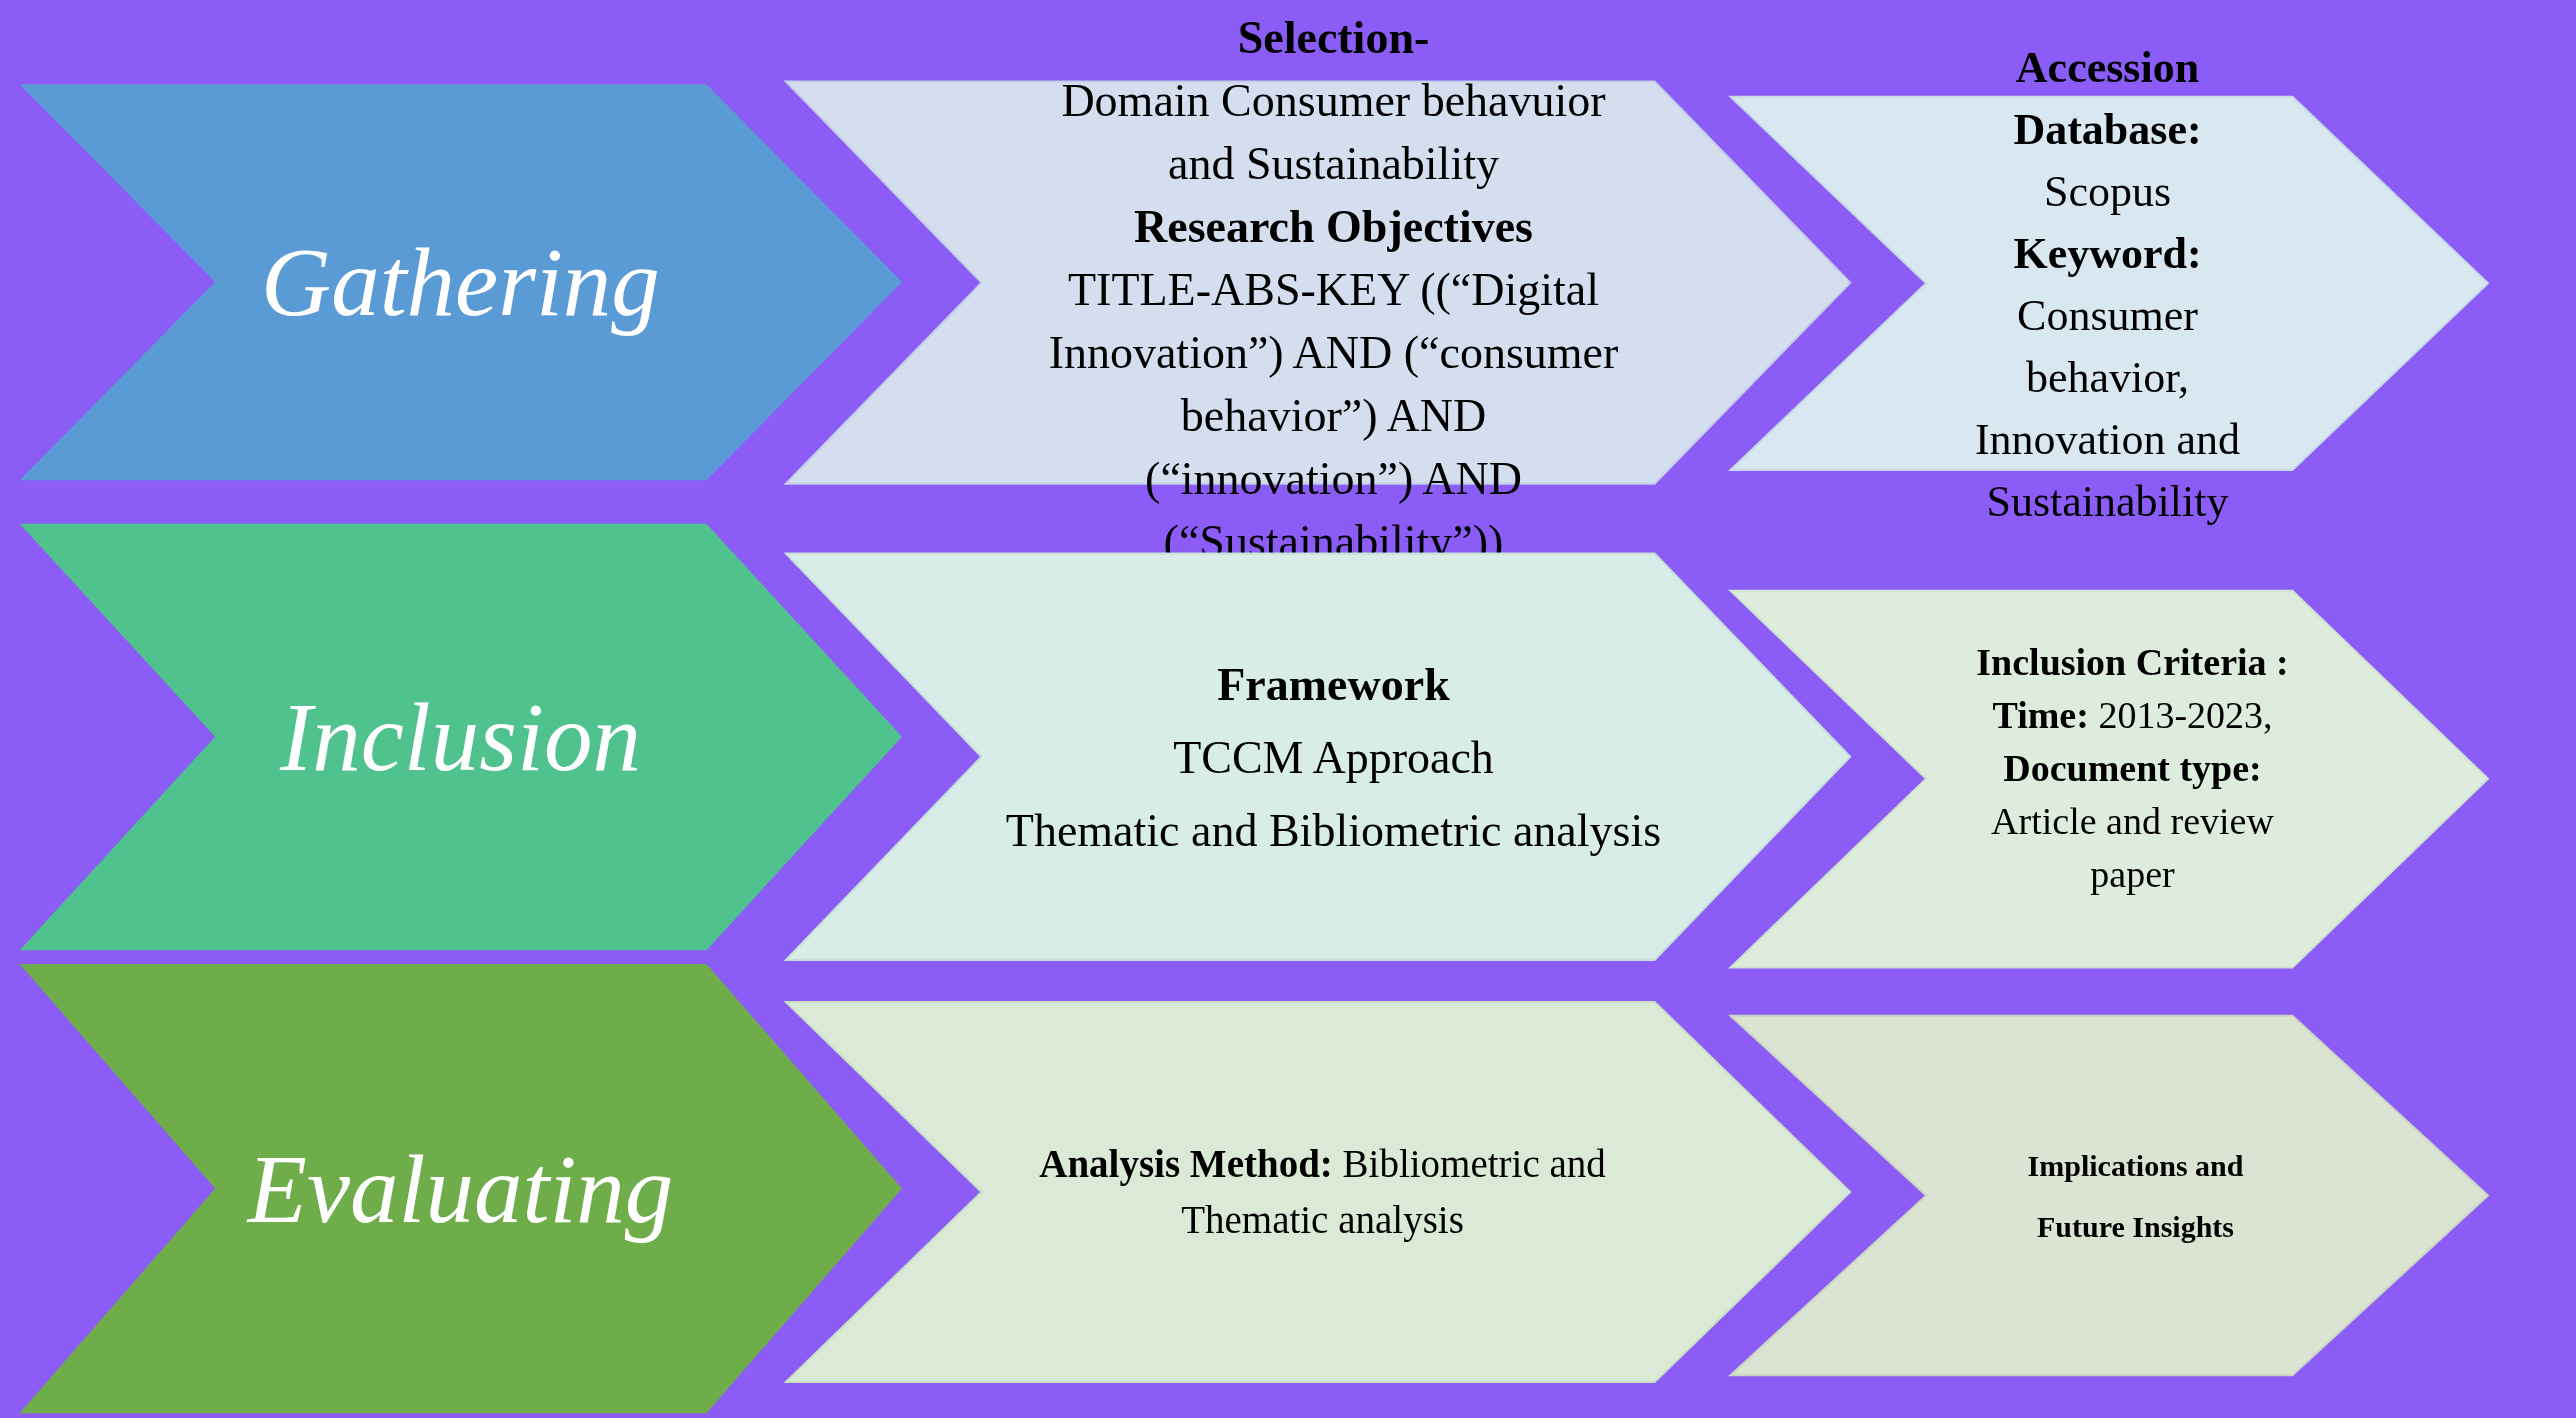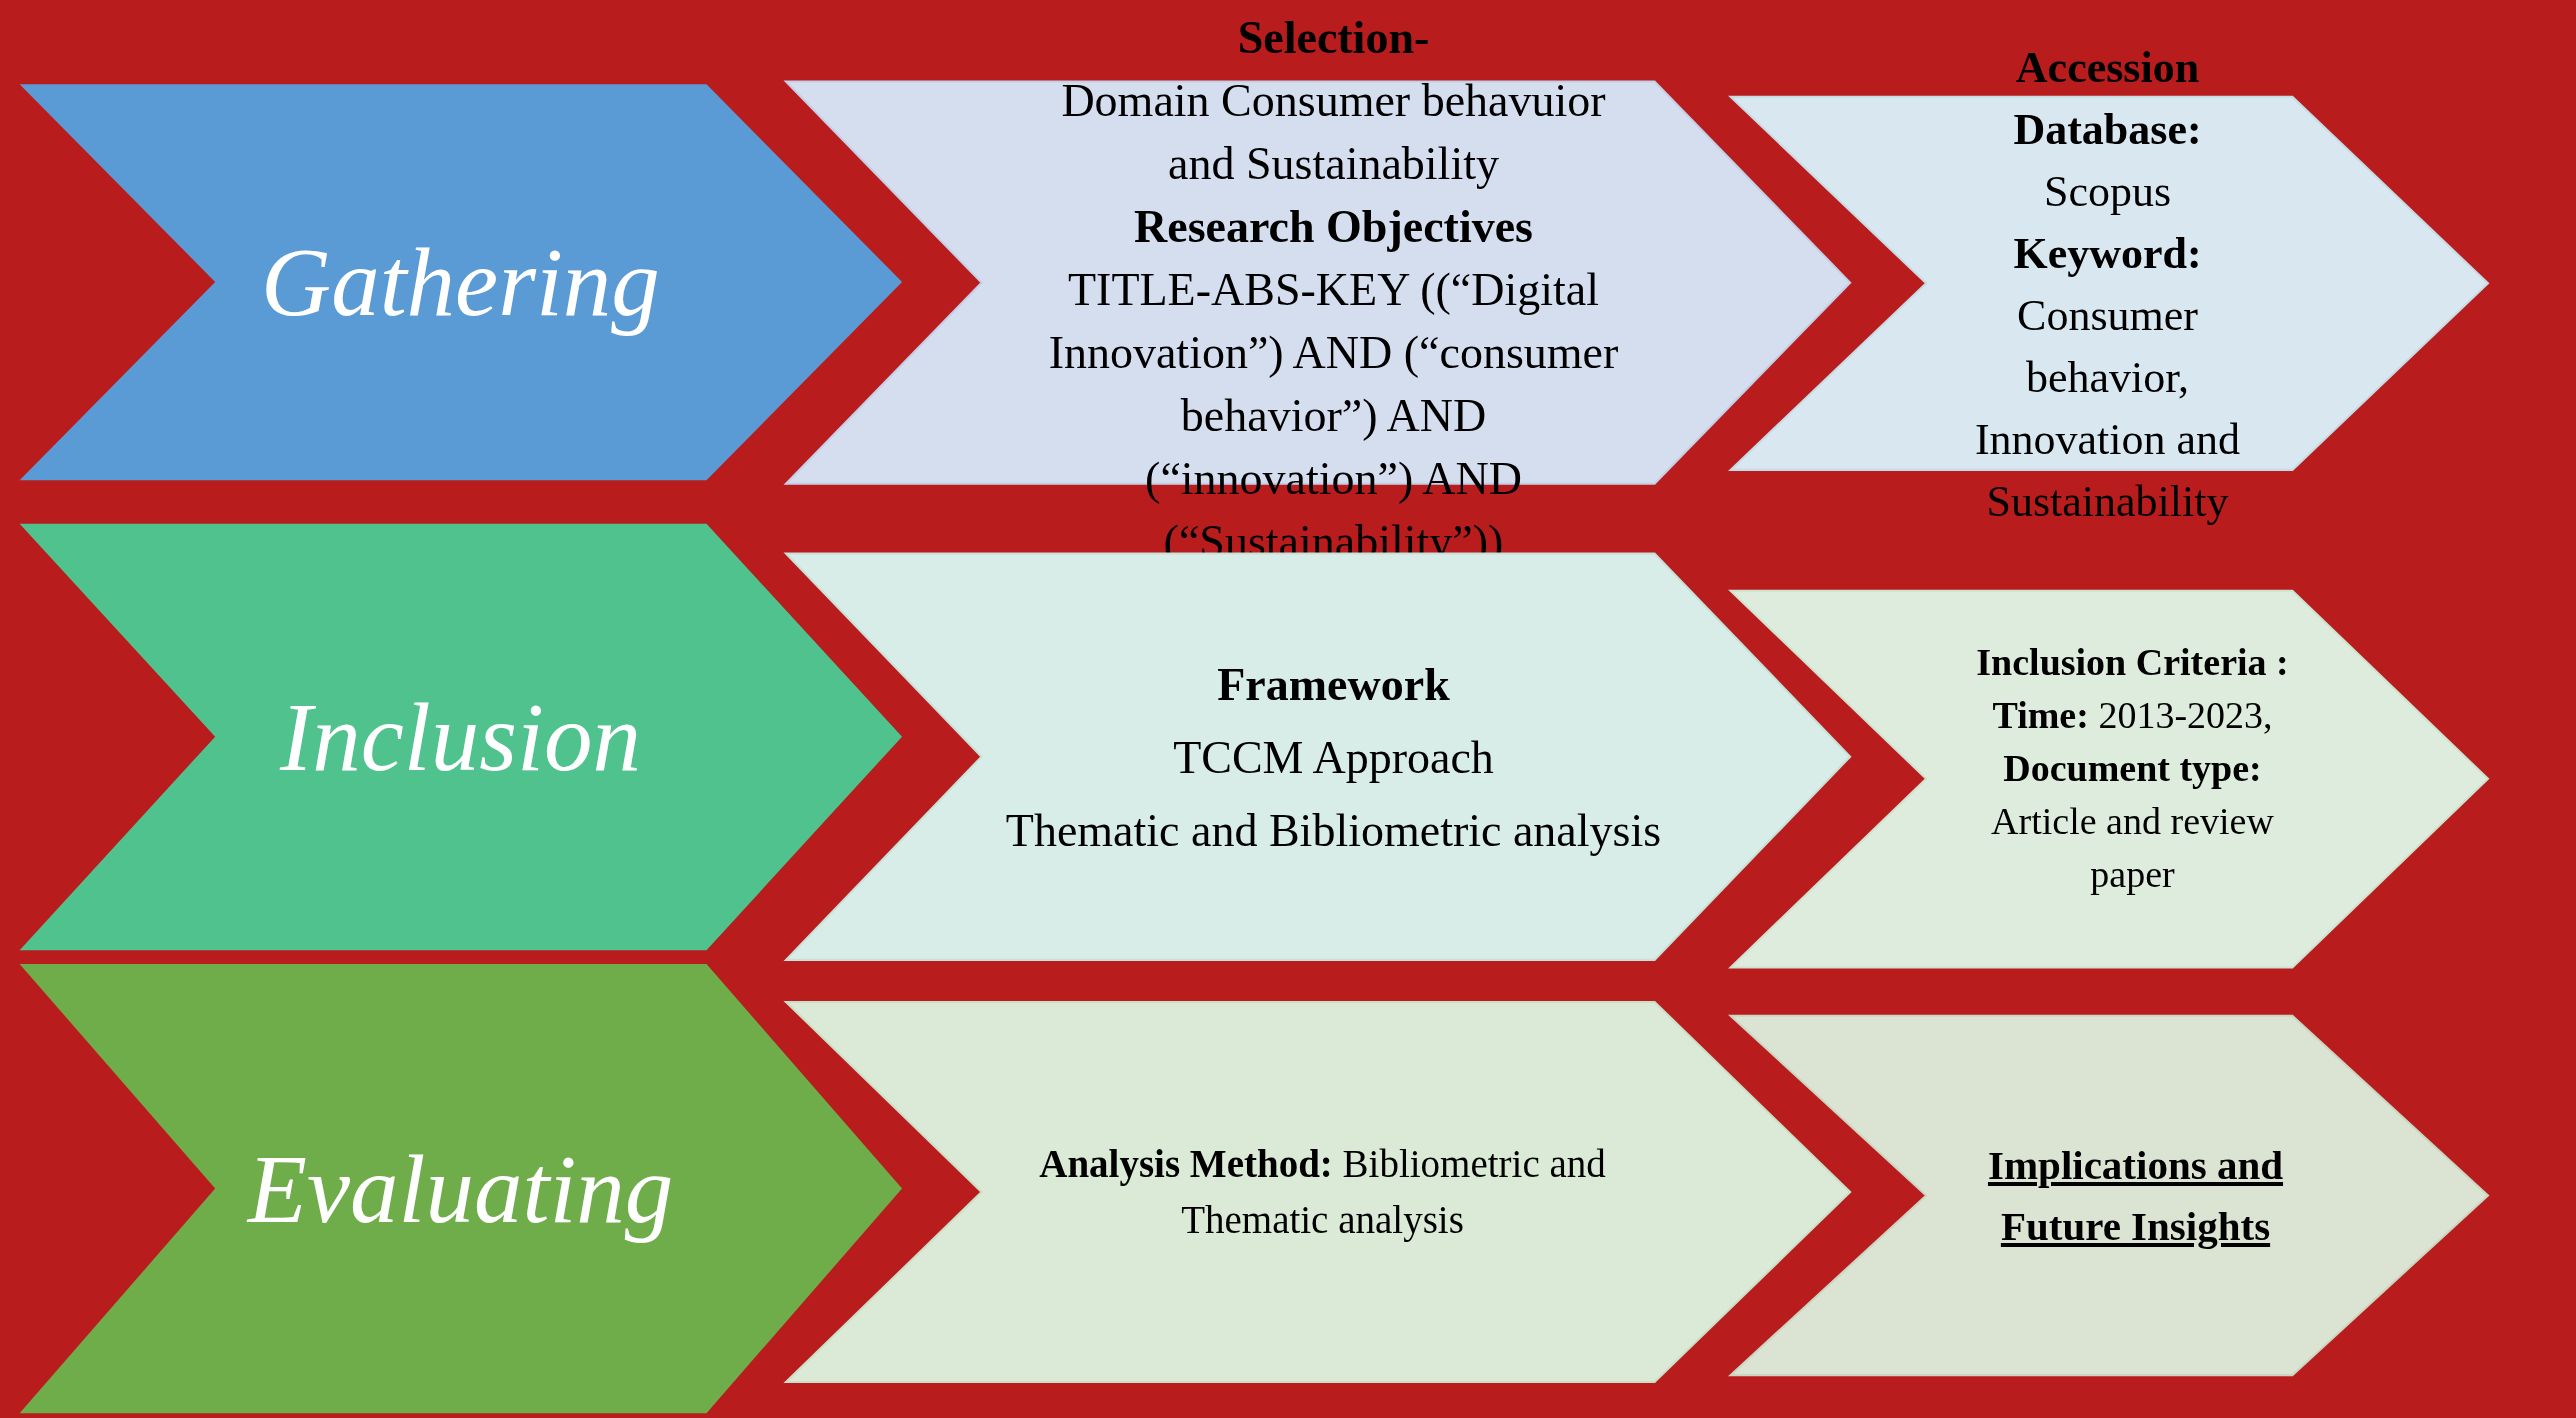--- a/index.html
+++ b/index.html
@@ -1,19 +1,19 @@
 <!DOCTYPE html>
 <html style="font-size:11px"><head>
 <meta charset="utf-8">
 <style>
   html,body{margin:0;padding:0;background:#ffffff;}
   #canvas{
     position:relative;
     width:2576px;height:1418px;
-    background:#b91c1c;
+    background:#8b5cf6;
     overflow:hidden;
     font-family:"Liberation Serif","DejaVu Serif",serif;
     color:#000;
   }
   .layer{position:absolute;left:0;top:0;}
   #shapes-row1{z-index:1;}
   #shapes-row23{z-index:3;}
   .txt{position:absolute;text-align:center;color:#000;}
   .stage-label{
     position:absolute;display:flex;align-items:center;justify-content:center;
@@ -39,21 +39,21 @@
   #txt-inclusion{
     left:1787px;top:621px;width:691px;
     font-size:38px;line-height:53px;z-index:4;margin-top:15px;
   }
   #txt-analysis{
     left:977px;top:1136px;width:691px;
     font-size:39px;line-height:56px;z-index:4;
   }
   #txt-implications{
     left:1790px;top:1135px;width:691px;
-    font-size:41px;line-height:61px;font-weight:bold;z-index:4;text-decoration:underline;
+    font-size:30px;line-height:61px;font-weight:bold;z-index:4;
   }
   .b{font-weight:bold;}
 </style>
 </head>
 <body>
 
 <div id="canvas">
 
   <svg id="shapes-row1" class="layer" width="2576" height="1418" viewBox="0 0 3727 2052">
     <polygon points="28,122 1022,122 1305,408 1022,695 28,695 311,408" fill="#5B9BD5"></polygon>

